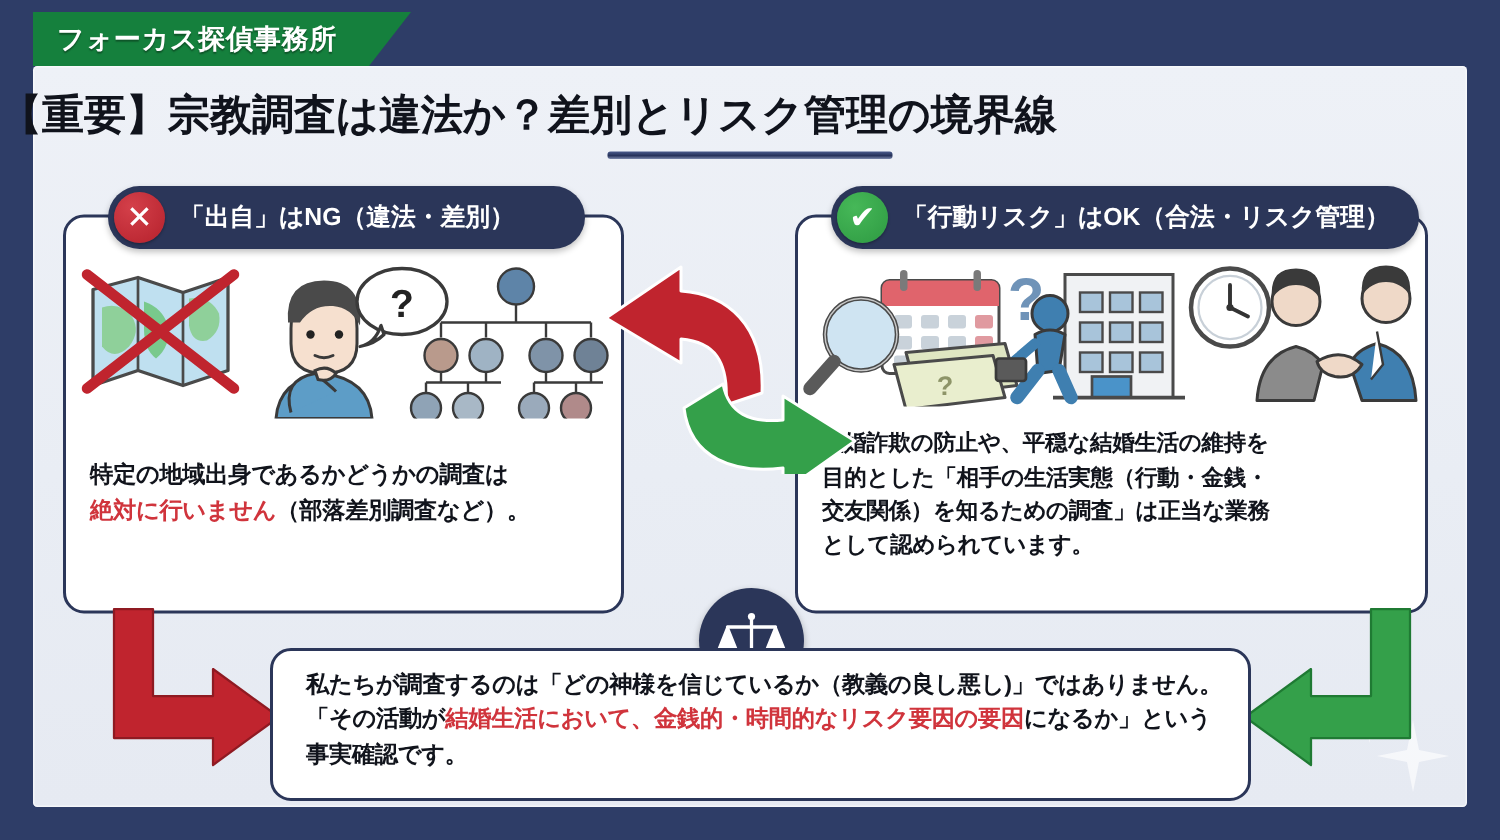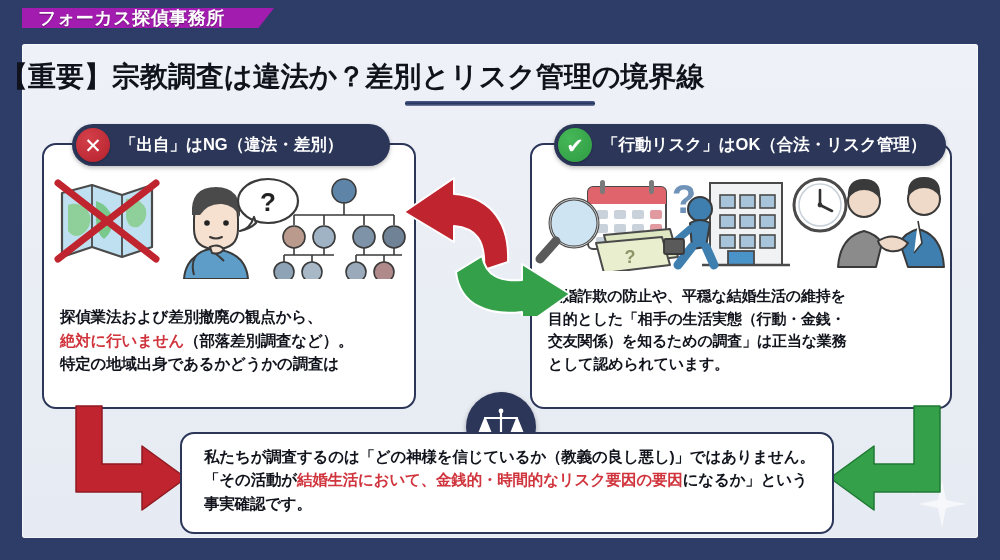--- a/index.html
+++ b/index.html
@@ -16,22 +16,22 @@
     background:linear-gradient(180deg,#eef1f7 0%,#e9edf4 55%,#e6eaf2 100%);
     border-radius:3px;
     box-shadow:0 0 0 1px rgba(255,255,255,.55) inset;
   }
   .sparkle{
     position:absolute;pointer-events:none;opacity:.75;
   }
 
   
   .brand-tab{
-    position:absolute;left:22px;top:8px;height:20px;width:252px;
-    background:#a21caf;
+    position:absolute;left:22px;top:8px;height:36px;width:252px;
+    background:#15803d;
     color:#fff;
     clip-path:polygon(0 0,252px 0,224px 36px,0 36px);
     display:flex;align-items:center;
   }
   .brand-tab span{
     padding-left:16px;font-size:18px;font-weight:bold;letter-spacing:.5px;
     text-shadow:0 1px 1px rgba(0,0,0,.35);
   }
 
   
@@ -174,23 +174,22 @@
           <path d="M250 77 L250 84 M280 77 L280 84 M240 84 L290 84 M240 84 L240 92 M268 84 L268 92 M320 77 L320 84 M350 77 L350 84 M312 84 L358 84 M312 84 L312 92 M340 84 L340 92"></path>
           <circle cx="240" cy="101" r="10" fill="#8fa3b6"></circle>
           <circle cx="268" cy="101" r="10" fill="#a8b8c6"></circle>
           <circle cx="312" cy="101" r="10" fill="#9aaabb"></circle>
           <circle cx="340" cy="101" r="10" fill="#b08a8a"></circle>
         </g>
       </svg>
     </div>
 
     <div class="body-text" id="text-ng">
-      <div>探偵業法および差別撤廃の観点から、</div>
+      <div>特定の地域出身であるかどうかの調査は</div>
       <div><span class="red">絶対に行いません</span><span>（部落差別調査など）。</span></div>
-      <div>特定の地域出身であるかどうかの調査は</div>
     </div>
   </div>
 
   <div class="panel" id="panel-ok">
     <div class="panel-head" id="head-ok">
       <div class="head-badge badge-v">✔</div>
       <div class="head-label">「行動リスク」はOK（合法・リスク管理）</div>
     </div>
 
     <div class="art">

